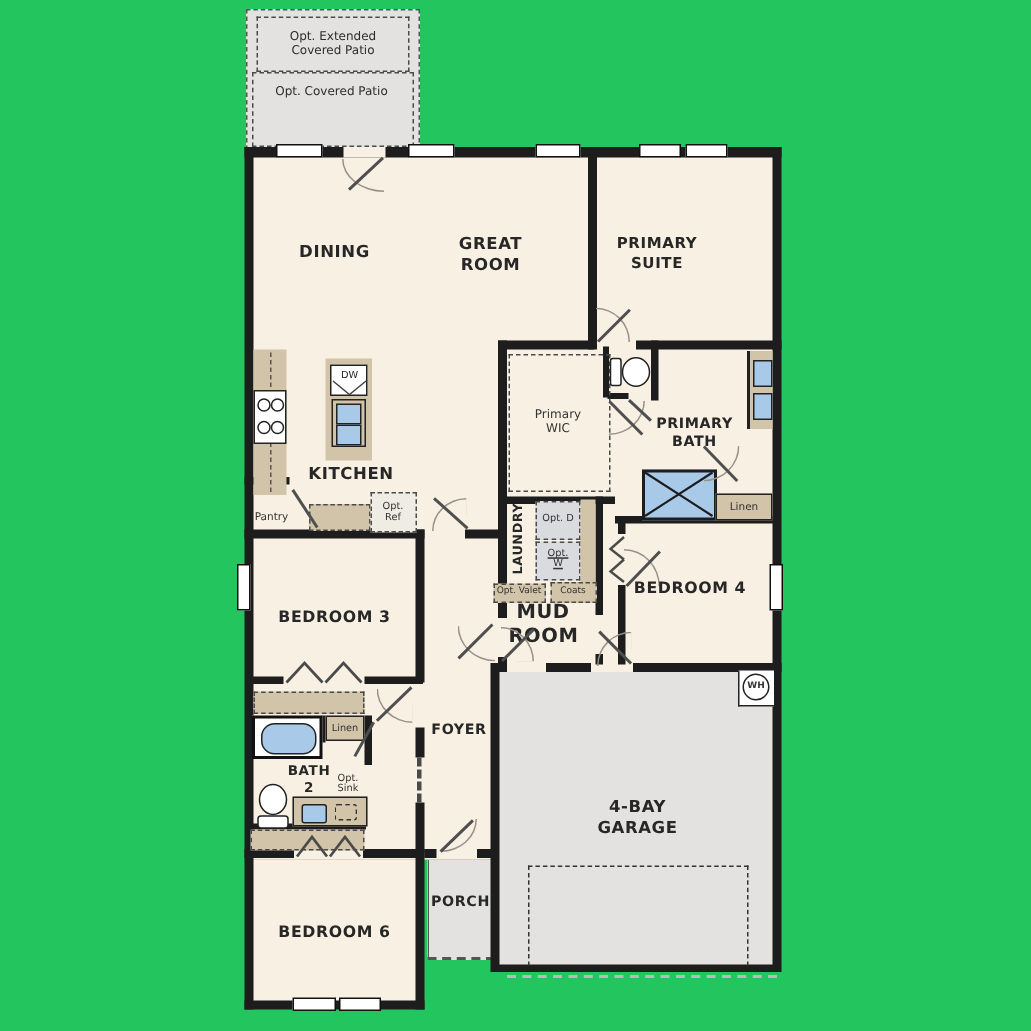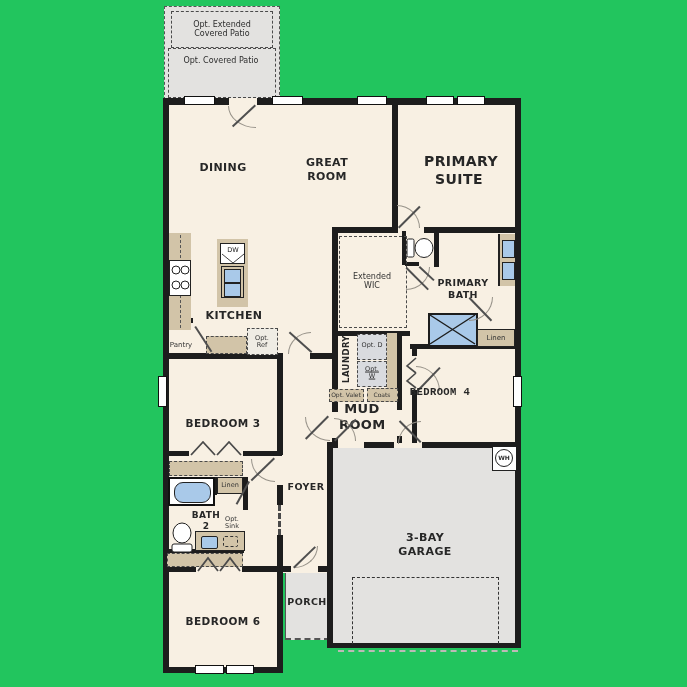--- a/index.html
+++ b/index.html
@@ -117,21 +117,21 @@
     <div class="blue" style="left:2px;top:2px;width:15px;height:12px;"></div>
     <div class="blue" style="left:2px;top:16px;width:15px;height:12px;"></div>
   </div>
   <div class="tan dash" style="left:206px;top:336px;width:41px;height:18px;"></div>
   <div class="dash" style="left:247px;top:328px;width:31px;height:27px;background:#efece4;"></div>
   <div class="sm" style="left:262px;top:342px;width:26px;font-size:6.5px;">Opt. Ref</div>
   <div class="sm" style="left:181px;top:345px;width:34px;font-size:7px;">Pantry</div>
   <div class="leaf" style="left:196px;top:326px;width:30px;transform:rotate(57deg);"></div>
 
   <div class="dash" style="left:339px;top:236px;width:68px;height:92px;border-width:1.5px;"></div>
-  <div class="sm" style="left:372px;top:281px;width:48px;font-size:8px;">Extended WIC</div>
+  <div class="sm" style="left:372px;top:281px;width:48px;font-size:8px;">Primary WIC</div>
   <svg style="left:406px;top:236px;" width="30" height="24" viewBox="0 0 30 24">
     <rect x="1" y="3" width="7" height="18" rx="1.5" fill="#fff" stroke="#222"></rect>
     <ellipse cx="18" cy="12" rx="9" ry="9.5" fill="#fff" stroke="#222"></ellipse>
   </svg>
   <div class="tan" style="left:498px;top:234px;width:17px;height:52px;border-left:2px solid #222;box-sizing:border-box;"></div>
   <div class="blue" style="left:502px;top:240px;width:11px;height:16px;"></div>
   <div class="blue" style="left:502px;top:262px;width:11px;height:16px;"></div>
   <div class="abs" style="left:428px;top:313px;width:50px;height:34px;background:#a9c9e9;border:2.5px solid #1d1d1d;box-sizing:border-box;">
     <svg width="45" height="29" viewBox="0 0 45 29" style="left:0;top:0;">
       <line x1="0" y1="0" x2="45" y2="29" stroke="#1d1d1d" stroke-width="1.4"></line>
@@ -205,23 +205,23 @@
   </svg>
   <svg style="left:196px;top:556px;" width="46" height="16" viewBox="0 0 46 16">
     <path d="M2,15 L12,2 L22,15 M24,15 L34,2 L44,15" fill="none" stroke="#4a4a4a" stroke-width="1.8"></path>
   </svg>
   <svg style="left:404px;top:356px;" width="14" height="34" viewBox="0 0 14 34">
     <path d="M12,2 L3,10 L12,17 M12,17 L3,25 L12,32" fill="none" stroke="#4a4a4a" stroke-width="1.6"></path>
   </svg>
 
   <div class="lab" style="left:223px;top:168px;font-size:11px;white-space:nowrap;">DINING</div>
   <div class="lab" style="left:327px;top:170px;width:54px;font-size:11px;">GREAT ROOM</div>
-  <div class="lab" style="left:459px;top:170px;width:70px;font-size:14px;">PRIMARY SUITE</div>
+  <div class="lab" style="left:438px;top:170px;width:70px;font-size:10px;">PRIMARY SUITE</div>
   <div class="lab" style="left:234px;top:316px;font-size:11px;white-space:nowrap;">KITCHEN</div>
   <div class="lab" style="left:463px;top:289px;width:62px;font-size:9.5px;">PRIMARY BATH</div>
-  <div class="lab" style="left:440px;top:393px;font-size:10.5px;white-space:nowrap;font-family:Liberation Mono, monospace;">BEDROOM 4</div>
-  <div class="lab" style="left:223px;top:412px;font-size:10.5px;white-space:nowrap;margin-top:12px;">BEDROOM 3</div>
+  <div class="lab" style="left:460px;top:393px;font-size:10.5px;white-space:nowrap;">BEDROOM 4</div>
+  <div class="lab" style="left:223px;top:412px;font-size:10.5px;white-space:nowrap;">BEDROOM 3</div>
   <div class="lab" style="left:306px;top:487px;font-size:9.5px;white-space:nowrap;">FOYER</div>
   <div class="lab" style="left:307px;top:602px;font-size:9.5px;white-space:nowrap;">PORCH</div>
-  <div class="lab" style="left:425px;top:545px;width:72px;font-size:11px;">3-BAY GARAGE</div>
+  <div class="lab" style="left:425px;top:545px;width:72px;font-size:11px;">4-BAY GARAGE</div>
   <div class="lab" style="left:223px;top:622px;font-size:10.5px;white-space:nowrap;">BEDROOM 6</div>
 
 </div>
 
 </body></html>

